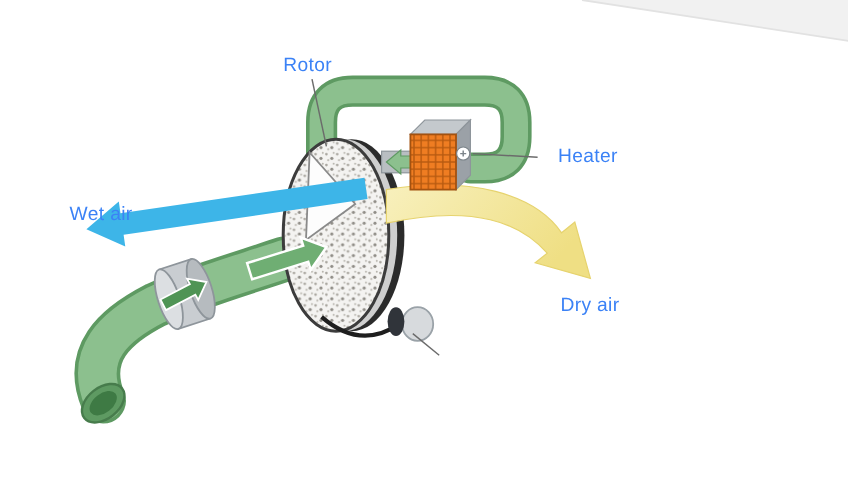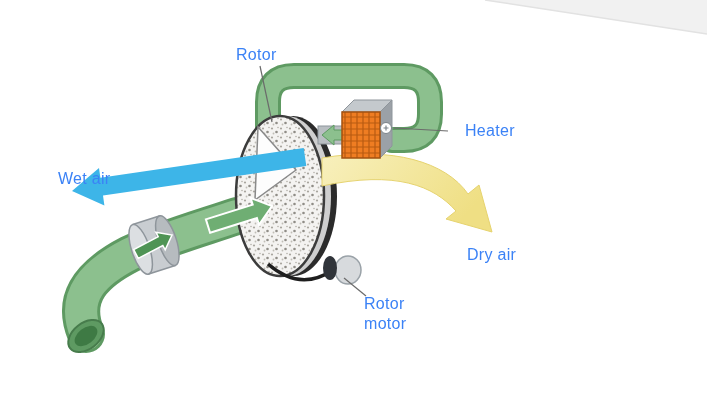--- a/index.html
+++ b/index.html
@@ -110,14 +110,13 @@
       <line x1="260" y1="66" x2="272" y2="122"></line>
       <line x1="448" y1="131" x2="394" y2="128"></line>
       <line x1="366" y1="296" x2="344" y2="278"></line>
     </g>
   </svg>
 
   <div class="label" style="left:236px;top:46px;">Rotor</div>
   <div class="label" style="left:58px;top:134px;margin-top:36px;">Wet air</div>
   <div class="label" style="left:465px;top:122px;">Heater</div>
   <div class="label" style="left:440px;top:246px;margin-left:27px;">Dry air</div>
-  <div class="label wrap" style="left:364px;top:294px;">Rotor motor</div>
 </div>
 
 </body></html>

